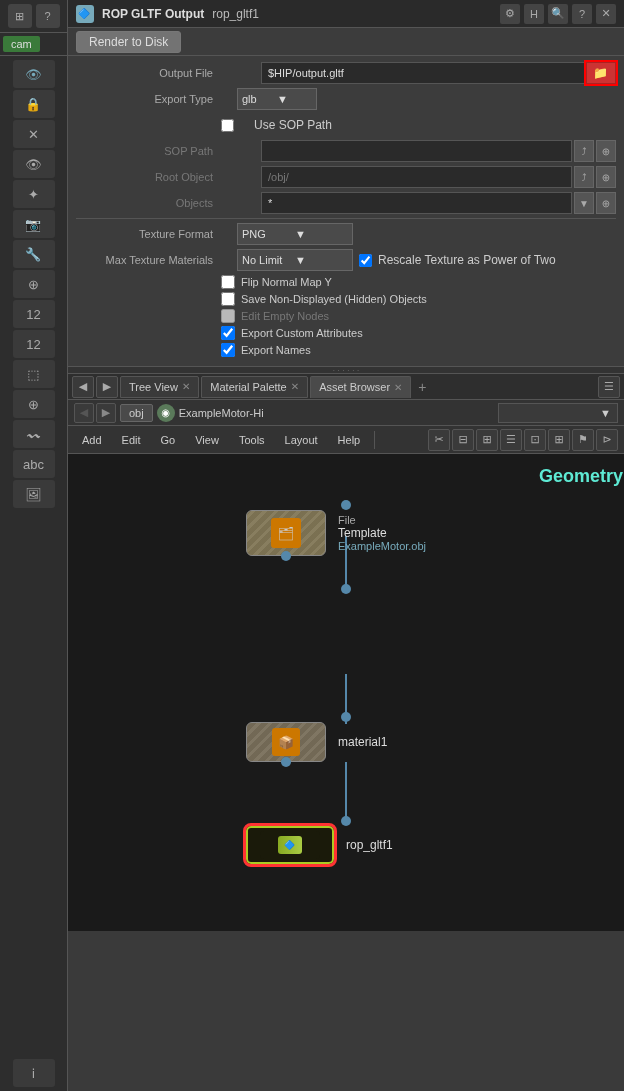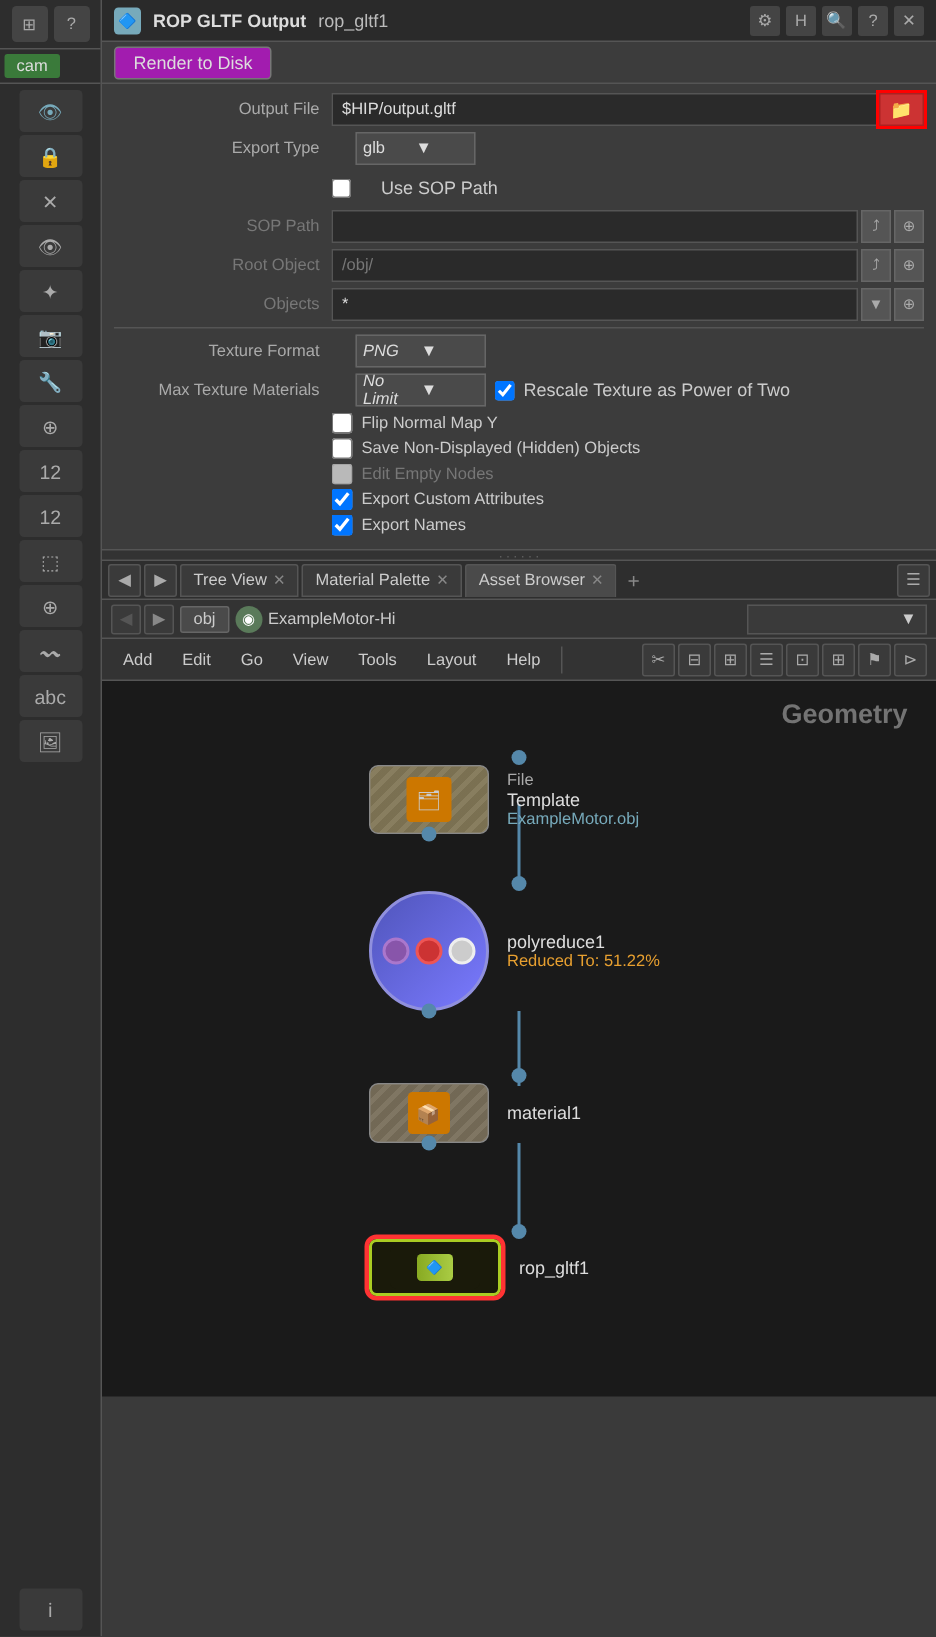--- a/index.html
+++ b/index.html
@@ -125,21 +125,21 @@
     
     .render-panel {
       background: #3c3c3c;
       height: 28px;
       display: flex;
       align-items: center;
       padding: 0 8px;
       border-bottom: 1px solid #555;
     }
     .render-btn {
-      background: #a21caf;
+      background: #737373;
       border: 1px solid #777;
       color: #ddd;
       padding: 3px 12px;
       border-radius: 3px;
       cursor: pointer;
       font-size: 12px;
     }
 
     
     .params-section {
@@ -161,20 +161,21 @@
       flex-shrink: 0;
     }
     .param-input {
       flex: 1;
       background: #2a2a2a;
       border: 1px solid #555;
       color: #ddd;
       padding: 2px 6px;
       font-size: 11px;
       height: 22px;
+      margin-left: 40px;
     }
     .param-input-with-btn {
       display: flex;
       flex: 1;
       gap: 2px;
     }
     .param-input-with-btn .param-input {
       flex: 1;
     }
     .param-side-btn {
@@ -222,22 +223,21 @@
       cursor: pointer;
       margin-left: 16px;
     }
     .param-dropdown span { color: #ddd; font-size: 11px; flex: 1; }
     .dropdown-arrow { color: #aaa; font-size: 10px; }
 
     .param-dropdown-small {
       width: 80px;
     }
     .param-dropdown-medium {
-      width: 87px;
-      font-style: italic;
+      width: 116px;
     }
 
     
     .checkbox-row {
       display: flex;
       align-items: center;
       margin-bottom: 3px;
       padding-left: 145px;
     }
     .checkbox-row input[type=checkbox] {
@@ -406,23 +406,23 @@
     
     .node-graph {
       background: #1a1a1a;
       width: 556px;
       height: 477px;
       position: relative;
       overflow: hidden;
     }
     .geometry-label {
       position: absolute;
-      right: 19px;
+      right: 1px;
       top: 12px;
-      color: #737373;
+      color: #5eead4;
       font-size: 18px;
       font-weight: bold;
     }
 
     .node-label-group { display: flex; flex-direction: column; }
     .node-title { font-size: 11px; color: #aaa; }
     .node-subtitle { font-size: 11px; color: #7ab; }
     .node-name { font-size: 12px; color: #ddd; }
     .node-detail { font-size: 11px; color: #e8a030; }
 
@@ -730,36 +730,20 @@
         </div>
         <div class="node-label-group">
           <span class="node-title">File</span>
           <span class="node-name">Template</span>
           <span class="node-subtitle">ExampleMotor.obj</span>
         </div>
       </div>
 
       <div style="position:absolute; left:50%; transform:translateX(-5px); top:130px; width:10px; height:10px; background:#5588aa; border-radius:50%;"></div>
 
-      <div style="position:absolute; top:140px; left:50%; transform:translateX(-100px); display:flex; align-items:center; gap:12px;">
-        <div style="position:relative; width:80px; height:80px;">
-          <div style="width:80px; height:80px; background:linear-gradient(135deg,#5055bb,#7a7aff); border:2px solid #9090dd; border-radius:50%; display:flex; align-items:center; justify-content:center; overflow:hidden;">
-            <div class="poly-circles">
-              <div class="poly-c purple"></div>
-              <div class="poly-c red"></div>
-              <div class="poly-c white"></div>
-            </div>
-          </div>
-          <div style="position:absolute; bottom:-5px; left:50%; transform:translateX(-5px); width:10px; height:10px; background:#5588aa; border-radius:50%;"></div>
-        </div>
-        <div class="node-label-group">
-          <span class="node-name">polyreduce1</span>
-          <span class="node-detail">Reduced To: 51.22%</span>
-        </div>
-      </div>
 
       <div style="position:absolute; left:50%; transform:translateX(-5px); top:258px; width:10px; height:10px; background:#5588aa; border-radius:50%;"></div>
 
       <div style="position:absolute; top:268px; left:50%; transform:translateX(-100px); display:flex; align-items:center; gap:12px;">
         <div style="position:relative;">
           <div class="stripe-box" style="width:80px; height:40px; background:#7a6a4a;">
             <div class="stripes"></div>
             <div class="node-box-inner">
               <div style="width:28px; height:28px; background:#cc7700; border-radius:3px; display:flex; align-items:center; justify-content:center; font-size:13px;">📦</div>
             </div>

